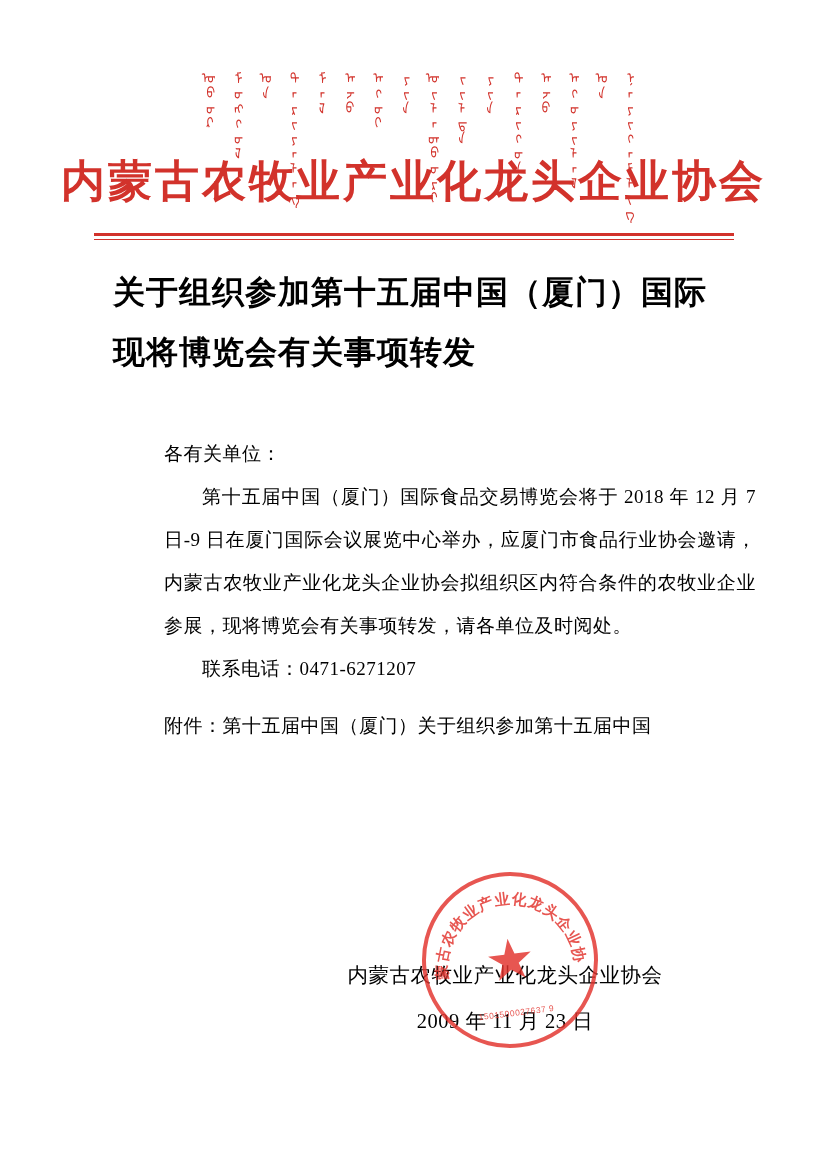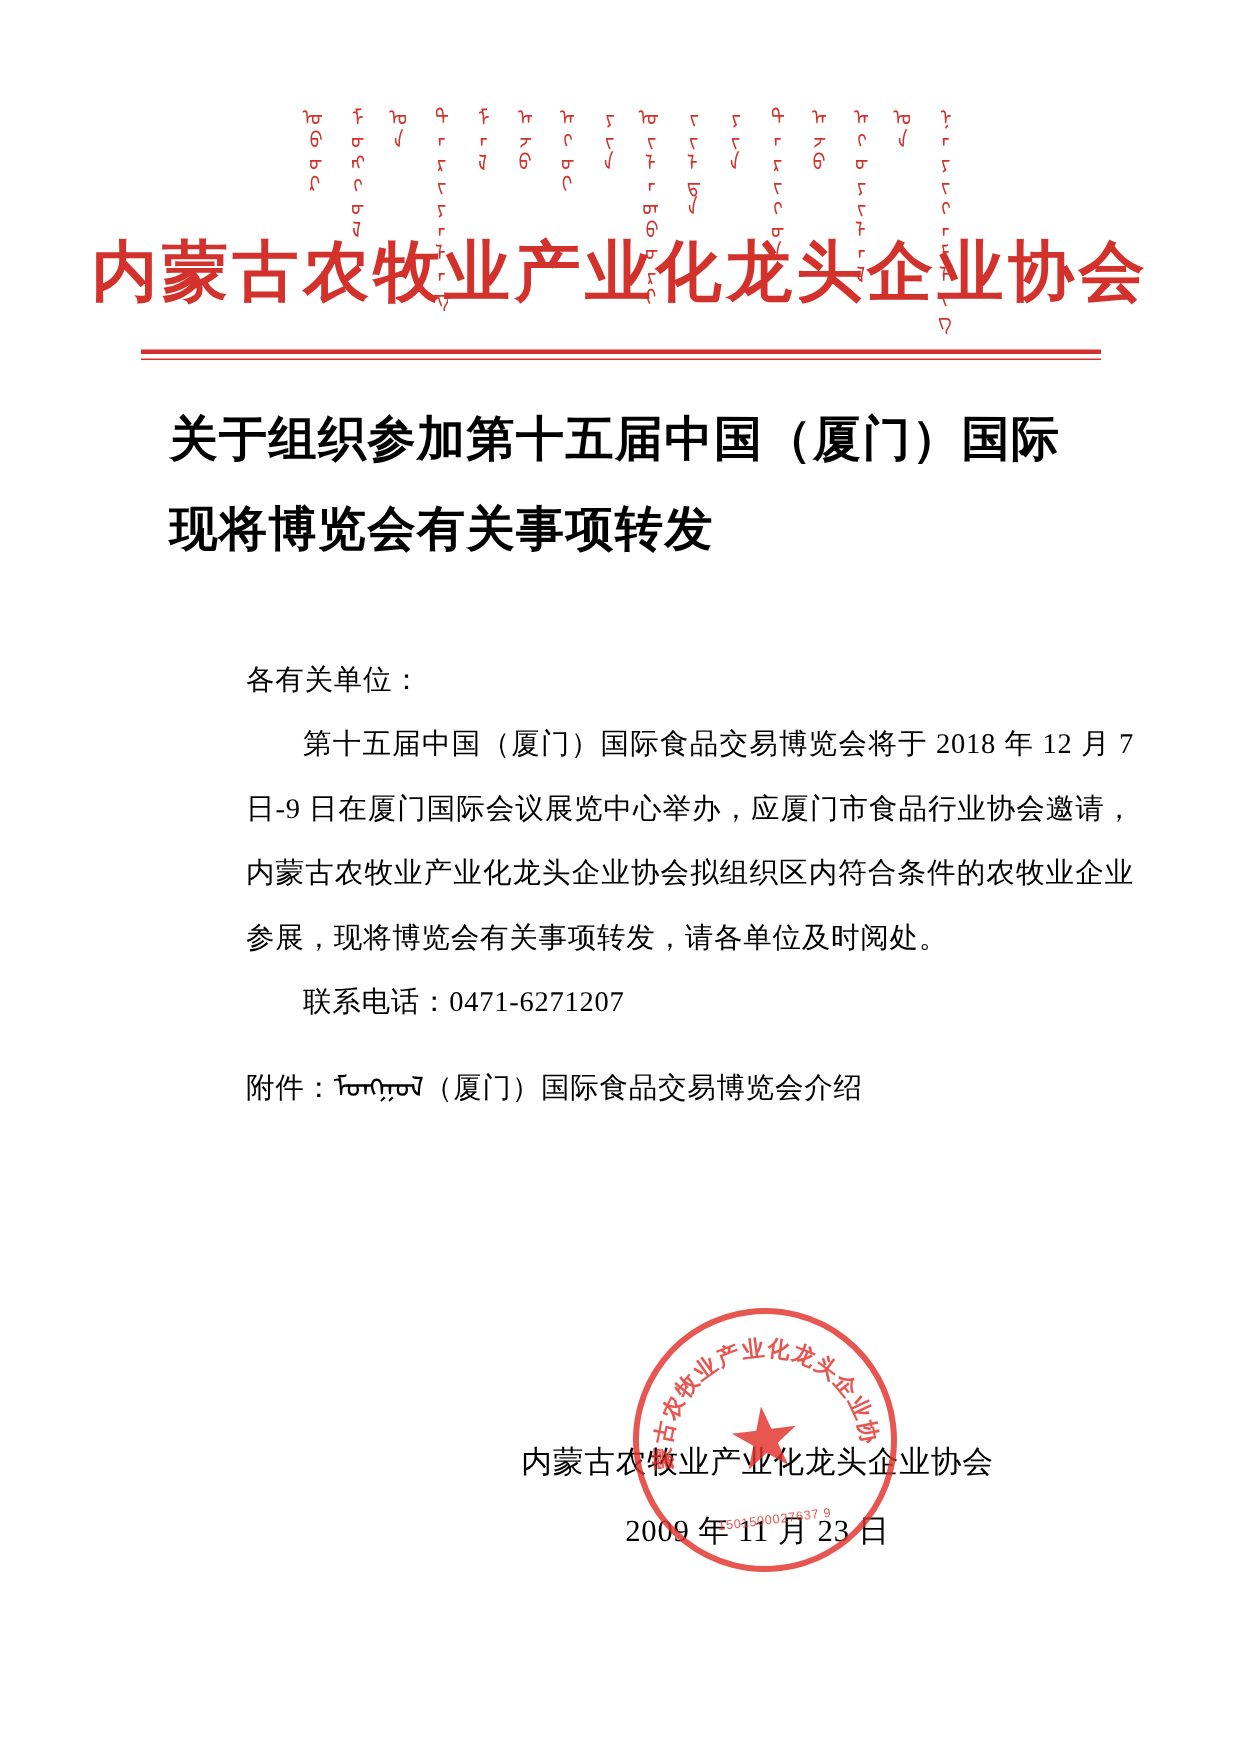--- a/index.html
+++ b/index.html
@@ -218,21 +218,21 @@
   <div class="doc-title">
     <div>关于组织参加第十五届中国（厦门）国际</div>
     <div>现将博览会有关事项转发</div>
   </div>
 
   <div class="body-block">
     <p class="p-salutation">各有关单位：</p>
     <p class="p-indent">第十五届中国（厦门）国际食品交易博览会将于 2018 年 12 月 7 日-9 日在厦门国际会议展览中心举办，应厦门市食品行业协会邀请，内蒙古农牧业产业化龙头企业协会拟组织区内符合条件的农牧业企业参展，现将博览会有关事项转发，请各单位及时阅处。</p>
     <p class="p-contact">联系电话：0471-6271207</p>
     <div class="spacer-sm"></div>
-    <p class="p-attachment">附件：ᠮᠣᠩᠭᠣᠯ（厦门）国际食品交易博览会介绍</p>
+    <p class="p-attachment">附件：第十五届中国（厦门）关于组织参加第十五届中国</p>
   </div>
 
   <div class="sign-block">
     <div>内蒙古农牧业产业化龙头企业协会</div>
     <div>2009 年 11 月 23 日</div>
   </div>
 
   <div class="seal">
     <div class="seal-inner">
       <svg class="seal-arc" viewBox="0 0 168 168">

